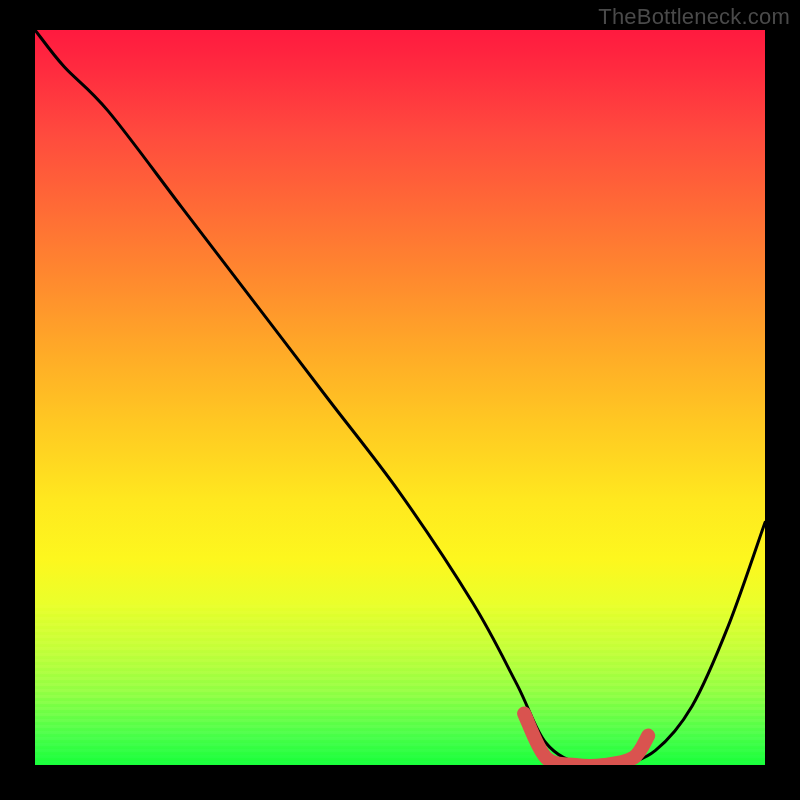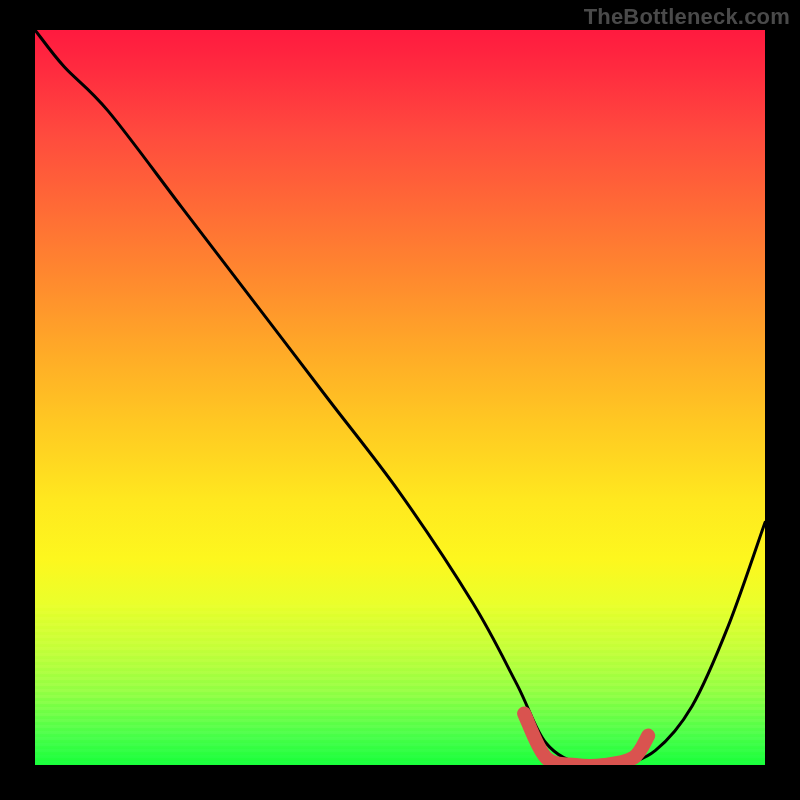--- a/index.html
+++ b/index.html
@@ -60,21 +60,21 @@
     mix-blend-mode: overlay;
     pointer-events: none;
   }
   .watermark {
     position: absolute;
     top: 4px;
     right: 10px;
     color: #4a4a4a;
     font-size: 22px;
     letter-spacing: 0.2px;
-    font-weight: 700;
+    font-weight: 400;
     user-select: none;
   }
   svg.curve {
     position: absolute;
     left: 0;
     top: 0;
     width: 730px;
     height: 735px;
     pointer-events: none;
   }

